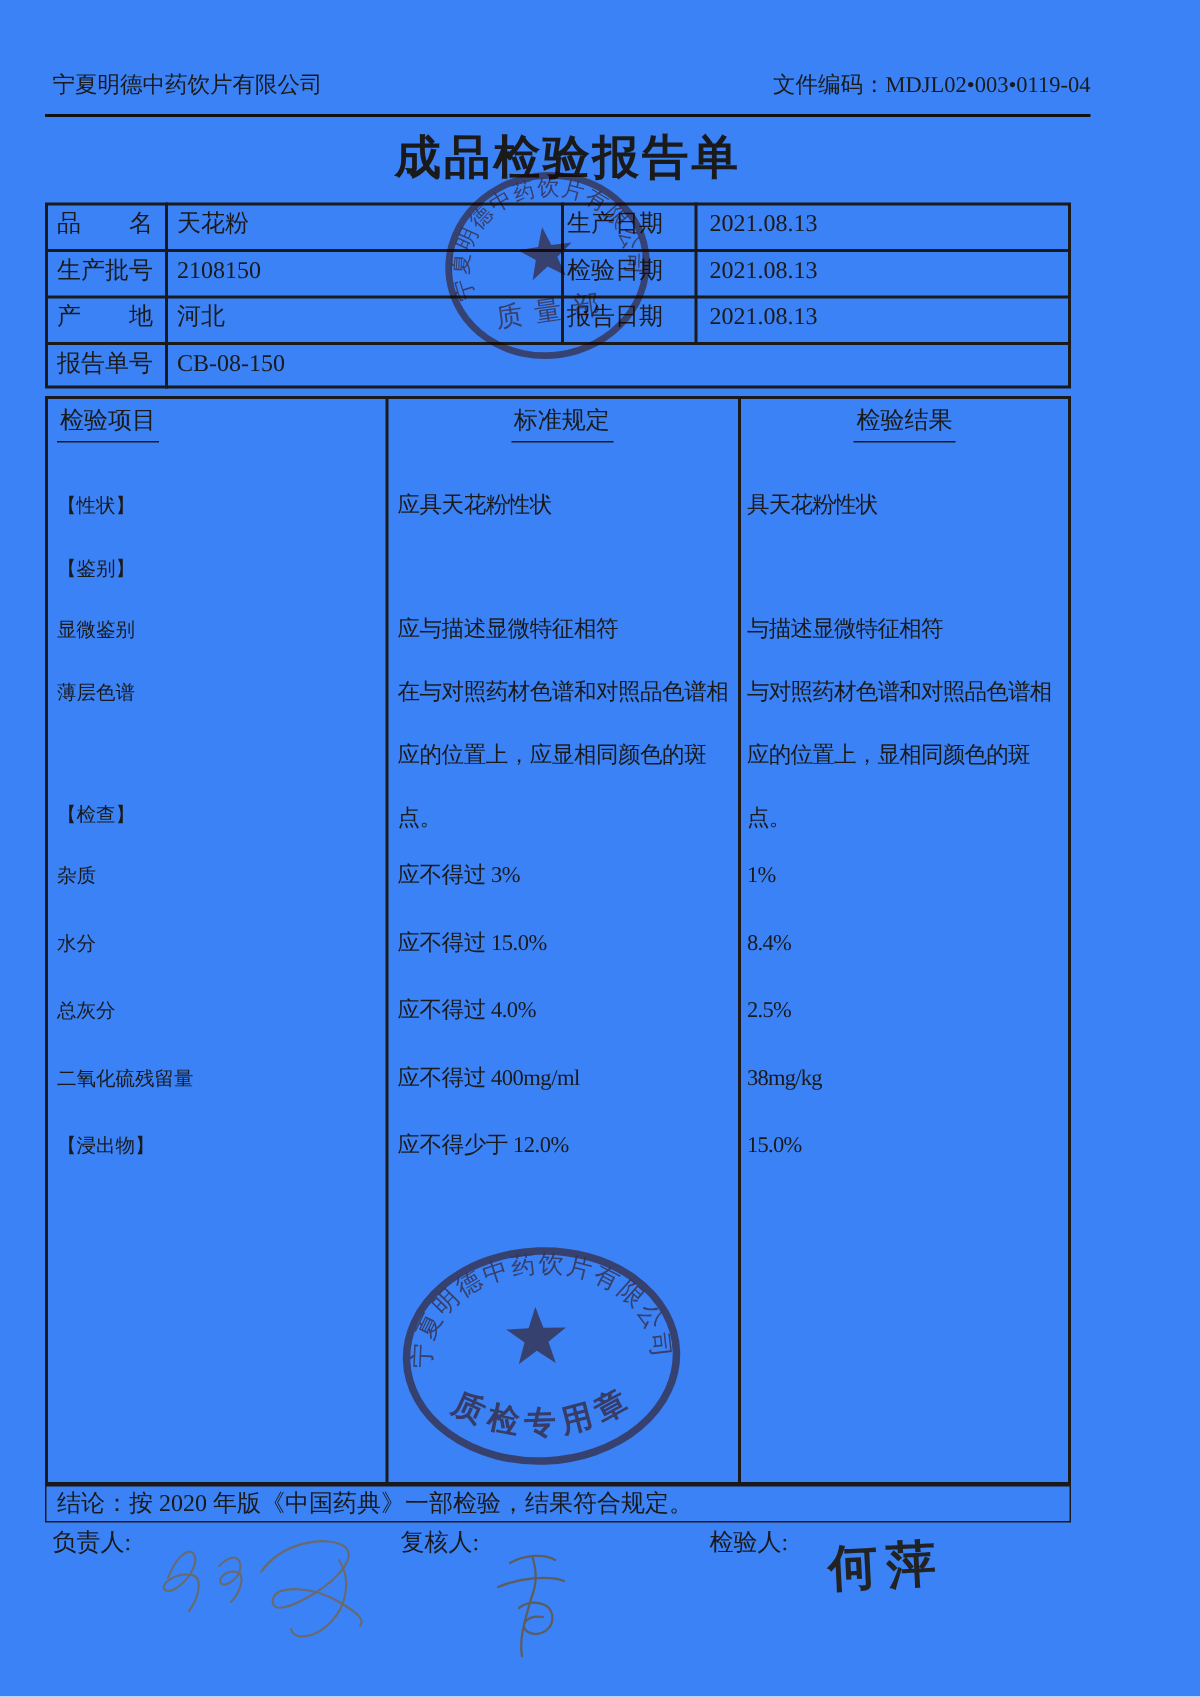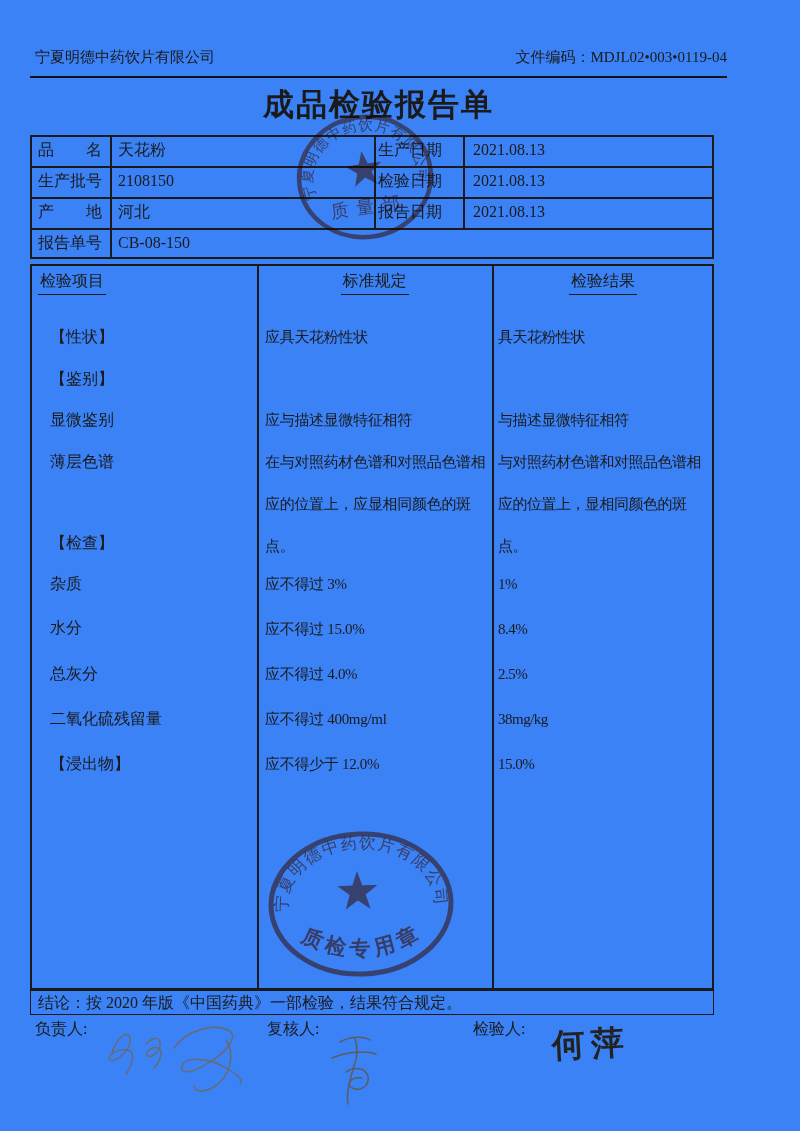--- a/index.html
+++ b/index.html
@@ -20,21 +20,21 @@
   
   .box{border:2px solid #1a1a1a;box-sizing:border-box;}
   .box-thin{border:1.5px solid #1a1a1a;box-sizing:border-box;}
   .hline{background:#1a1a1a;height:1.5px;}
   .vline{background:#1a1a1a;width:1.5px;}
   
   .cell-label{font-size:16px;line-height:20px;text-align:justify;text-align-last:justify;}
   .cell-val{font-size:16px;line-height:20px;}
   
   .mt-hdr span{display:inline-block;border-bottom:1.5px solid #1a1a1a;padding:0 2px 3px 2px;}
-  .mt-item{left:38px;width:212px;font-size:16px;line-height:20px;margin-left:12px;}
+  .mt-item{left:38px;width:212px;font-size:13px;line-height:20px;}
   .mt-std{left:265px;width:226px;font-size:15px;line-height:20px;letter-spacing:-0.3px;}
   .mt-res{left:498px;width:214px;font-size:15px;line-height:20px;letter-spacing:-0.5px;}
   .wrap2{line-height:42px !important;}
   
   .stamp{mix-blend-mode:multiply;opacity:0.92;}
   
   .sig-label{font-size:16px;line-height:20px;}
   .sig-text{font-size:33px;font-weight:bold;transform:rotate(-3deg);letter-spacing:6px;color:#222;}
 </style>
 </head>
@@ -95,21 +95,21 @@
   <div class="abs mt-item" style="top:452px;">薄层色谱</div>
   <div class="abs mt-std wrap2" style="top:441px;">在与对照药材色谱和对照品色谱相应的位置上，应显相同颜色的斑点。</div>
   <div class="abs mt-res wrap2" style="top:441px;">与对照药材色谱和对照品色谱相应的位置上，显相同颜色的斑点。</div>
 
   <div class="abs mt-item" style="top:533px;">【检查】</div>
 
   <div class="abs mt-item" style="top:574px;">杂质</div>
   <div class="abs mt-std" style="top:574px;">应不得过 3%</div>
   <div class="abs mt-res" style="top:574px;">1%</div>
 
-  <div class="abs mt-item" style="top:619px;font-family:Liberation Mono, monospace;">水分</div>
+  <div class="abs mt-item" style="top:619px;">水分</div>
   <div class="abs mt-std" style="top:619px;">应不得过 15.0%</div>
   <div class="abs mt-res" style="top:619px;">8.4%</div>
 
   <div class="abs mt-item" style="top:664px;">总灰分</div>
   <div class="abs mt-std" style="top:664px;">应不得过 4.0%</div>
   <div class="abs mt-res" style="top:664px;">2.5%</div>
 
   <div class="abs mt-item" style="top:709px;">二氧化硫残留量</div>
   <div class="abs mt-std" style="top:709px;">应不得过 400mg/ml</div>
   <div class="abs mt-res" style="top:709px;">38mg/kg</div>

